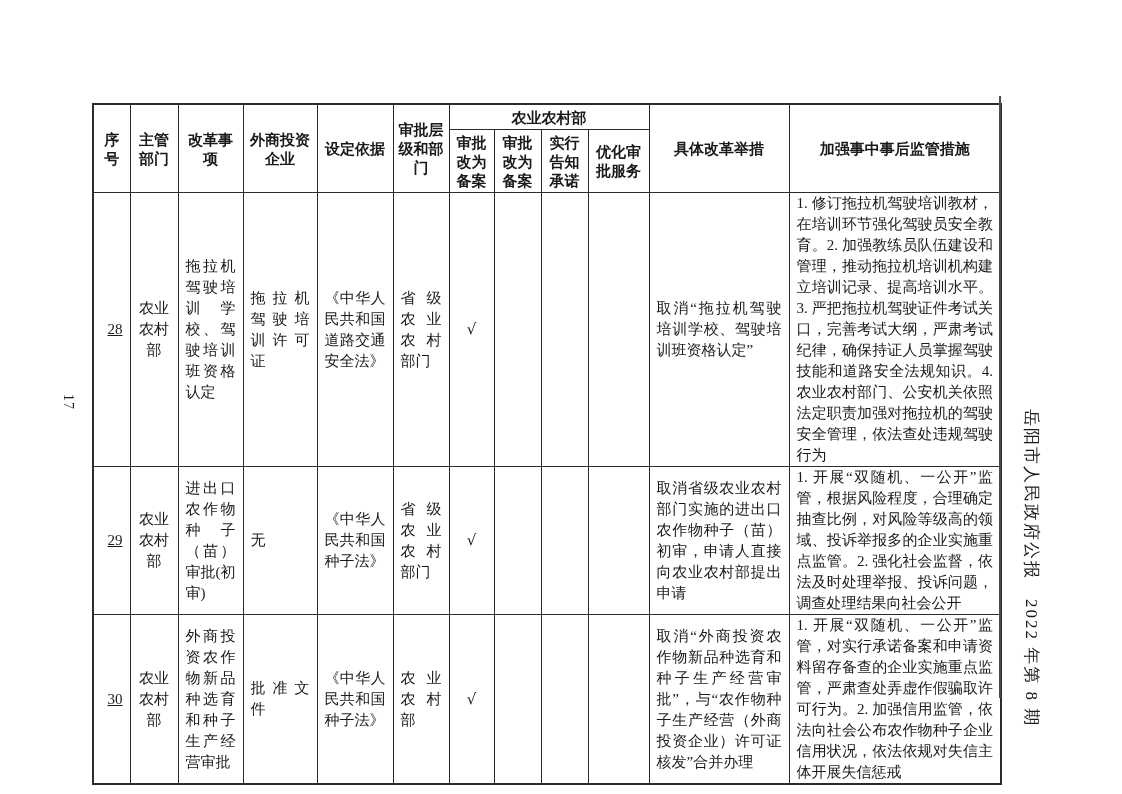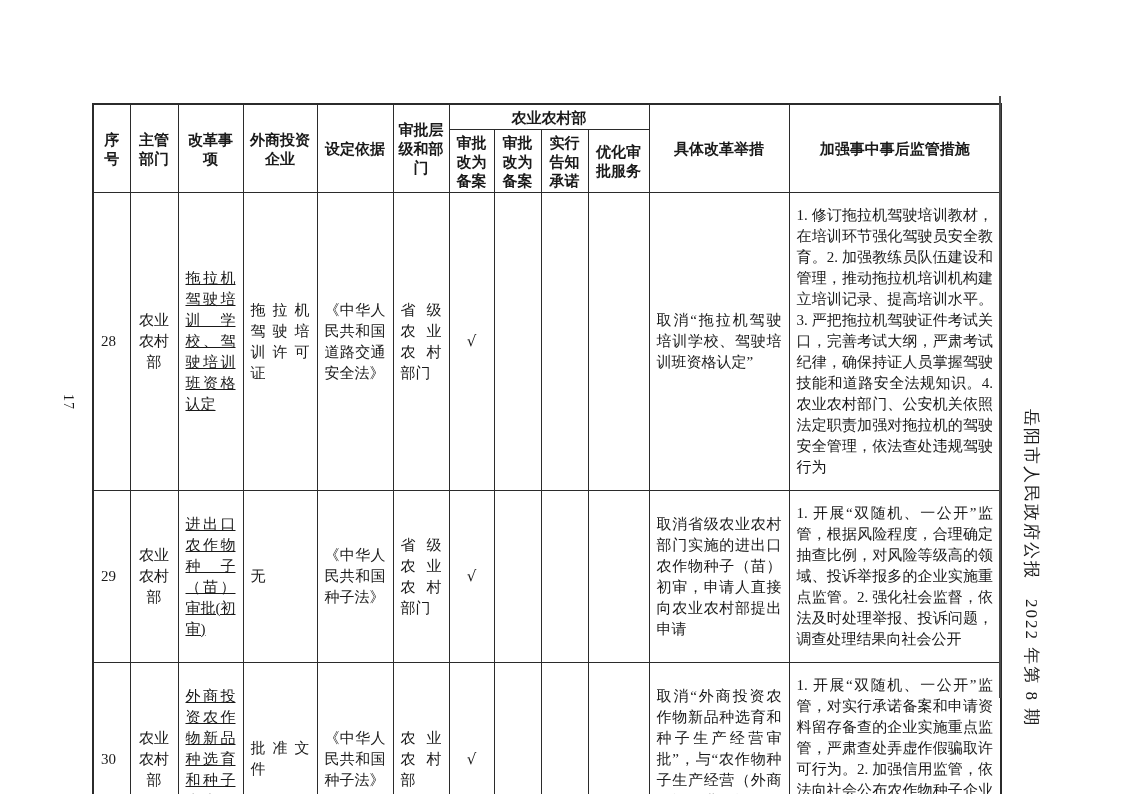--- a/index.html
+++ b/index.html
@@ -38,29 +38,29 @@
     line-height: 19px;
     text-align: center;
     padding: 2px 3px;
   }
   tr.group-row th { height: 20px; }
   tr.sub-row th { height: 58px; }
 
   table.reform td {
     font-size: 15px;
     line-height: 21px;
-    padding: 12px 7px;
+    padding: 0 7px;
   }
   .r28 td { height: 210px; }
   .r29 td { height: 132px; }
   .r30 td { height: 134px; }
 
-  td.c-seq   { text-align: left; }
+  td.c-seq   { text-align: right; text-decoration: underline; }
   td.c-dept  { text-align: center; padding: 4px 6px; }
-  td.c-item  { text-align: justify; padding: 4px 8px; text-decoration: underline; }
+  td.c-item  { text-align: justify; padding: 4px 8px; }
   td.c-lic   { text-align: justify; padding: 4px 7px; }
   td.c-basis { text-align: justify; padding: 4px 7px; }
   td.c-level { text-align: justify; padding: 4px 5px; }
   td.c-check { text-align: center; font-family: "DejaVu Sans", sans-serif; font-size: 15px; }
   td.c-meas  {
     text-align: justify;
     font-size: 14px;
     line-height: 18px;
     padding: 4px 8px;
   }

